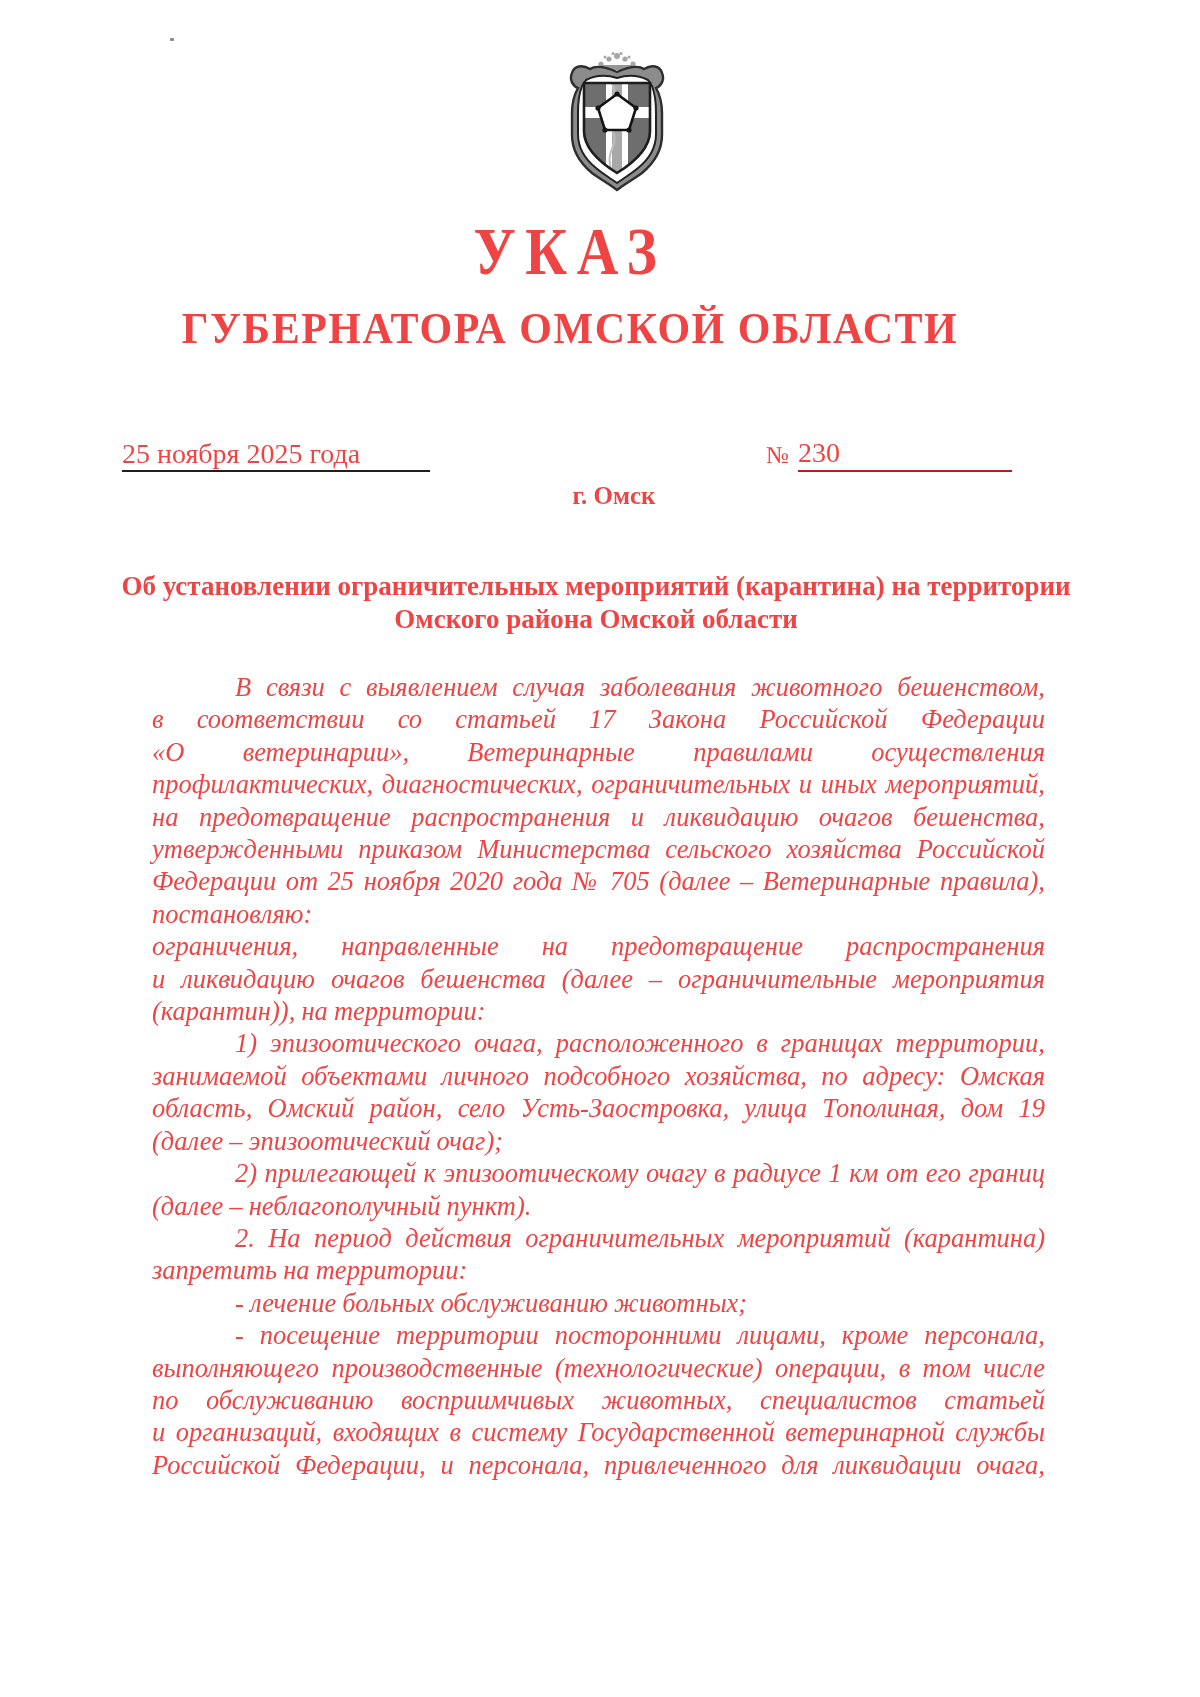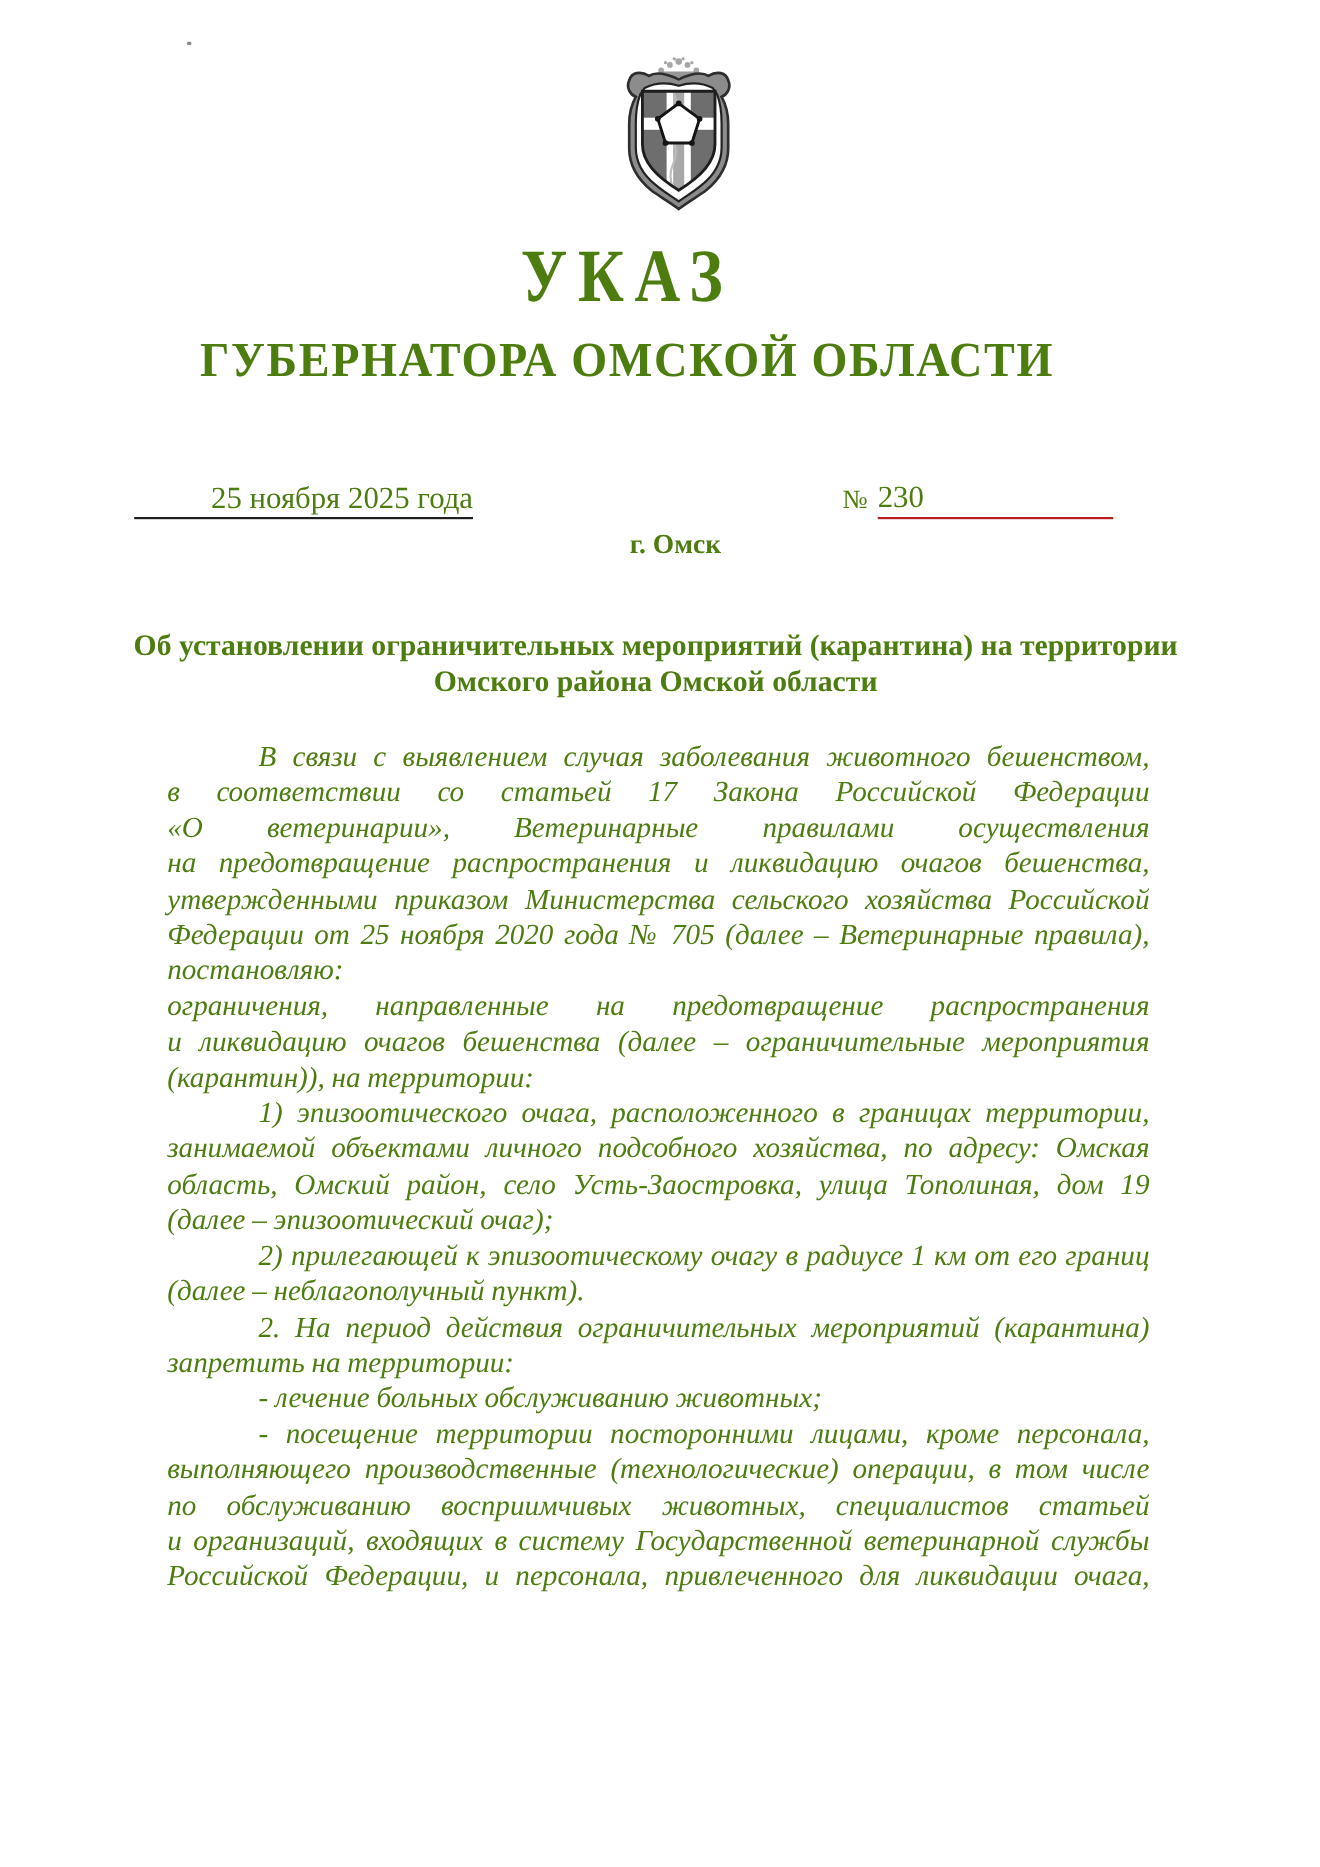--- a/index.html
+++ b/index.html
@@ -1,41 +1,41 @@
 <!DOCTYPE html>
 <html lang="ru"><head>
 <meta charset="utf-8">
 <style>
   html,body{margin:0;padding:0;background:#ffffff;}
   .page{
     position:relative;
     width:1200px;height:1697px;
     background:#ffffff;
     font-family:"Liberation Serif","DejaVu Serif",serif;
-    color:#4d7c0f;
+    color:#ef4444;
     overflow:hidden;
   }
   .artifact{position:absolute;background:#8a8a8a;border-radius:1px;}
   .crest{position:absolute;left:556px;top:50px;width:122px;height:144px;}
   .title-block{position:absolute;left:0;top:212px;width:1140px;text-align:center;}
   .decree-title{
     font-size:60px;font-weight:bold;letter-spacing:10px;
     transform:scale(0.96,1.14);transform-origin:center top;
     white-space:nowrap;
   }
   .decree-subtitle{
     margin-top:22px;
     font-size:42px;font-weight:bold;letter-spacing:1.5px;
     transform:scaleY(1.06);transform-origin:center top;
     white-space:nowrap;
   }
   .date-row{position:absolute;left:0;top:438px;width:1200px;height:36px;font-size:28px;}
   .date-field{
     position:absolute;left:122px;top:0;width:308px;height:32px;
-    border-bottom:2px solid #1f1f1f;text-align:right;line-height:32px;
+    border-bottom:2px solid #1f1f1f;text-align:left;line-height:32px;
   }
   .num-field{position:absolute;left:766px;top:0;height:32px;}
   .num-sign{font-size:24px;vertical-align:bottom;line-height:34px;}
   .num-line{
     display:inline-block;width:214px;height:32px;margin-left:9px;
     border-bottom:2px solid #b91c1c;text-align:left;line-height:30px;
     vertical-align:bottom;
   }
   .city{
     position:absolute;left:0;top:482px;width:1200px;text-align:center;
@@ -126,20 +126,21 @@
 
   <div class="subject">
     <div>Об установлении ограничительных мероприятий (карантина) на территории</div>
     <div>Омского района Омской области</div>
   </div>
 
   <div class="body-text" id="body-text">
       <div class="line fill indent">В связи с выявлением случая заболевания животного бешенством,</div>
       <div class="line fill">в соответствии со статьей 17 Закона Российской Федерации</div>
       <div class="line fill">«О ветеринарии», Ветеринарные правилами осуществления</div>
+      <div class="line fill">профилактических, диагностических, ограничительных и иных мероприятий,</div>
       <div class="line fill">на предотвращение распространения и ликвидацию очагов бешенства,</div>
       <div class="line fill">утвержденными приказом Министерства сельского хозяйства Российской</div>
       <div class="line fill">Федерации от 25 ноября 2020 года № 705 (далее – Ветеринарные правила),</div>
       <div class="line">постановляю:</div>
       <div class="line fill">ограничения, направленные на предотвращение распространения</div>
       <div class="line fill">и ликвидацию очагов бешенства (далее – ограничительные мероприятия</div>
       <div class="line">(карантин)), на территории:</div>
       <div class="line fill indent">1) эпизоотического очага, расположенного в границах территории,</div>
       <div class="line fill">занимаемой объектами личного подсобного хозяйства, по адресу: Омская</div>
       <div class="line fill">область, Омский район, село Усть-Заостровка, улица Тополиная, дом 19</div>

